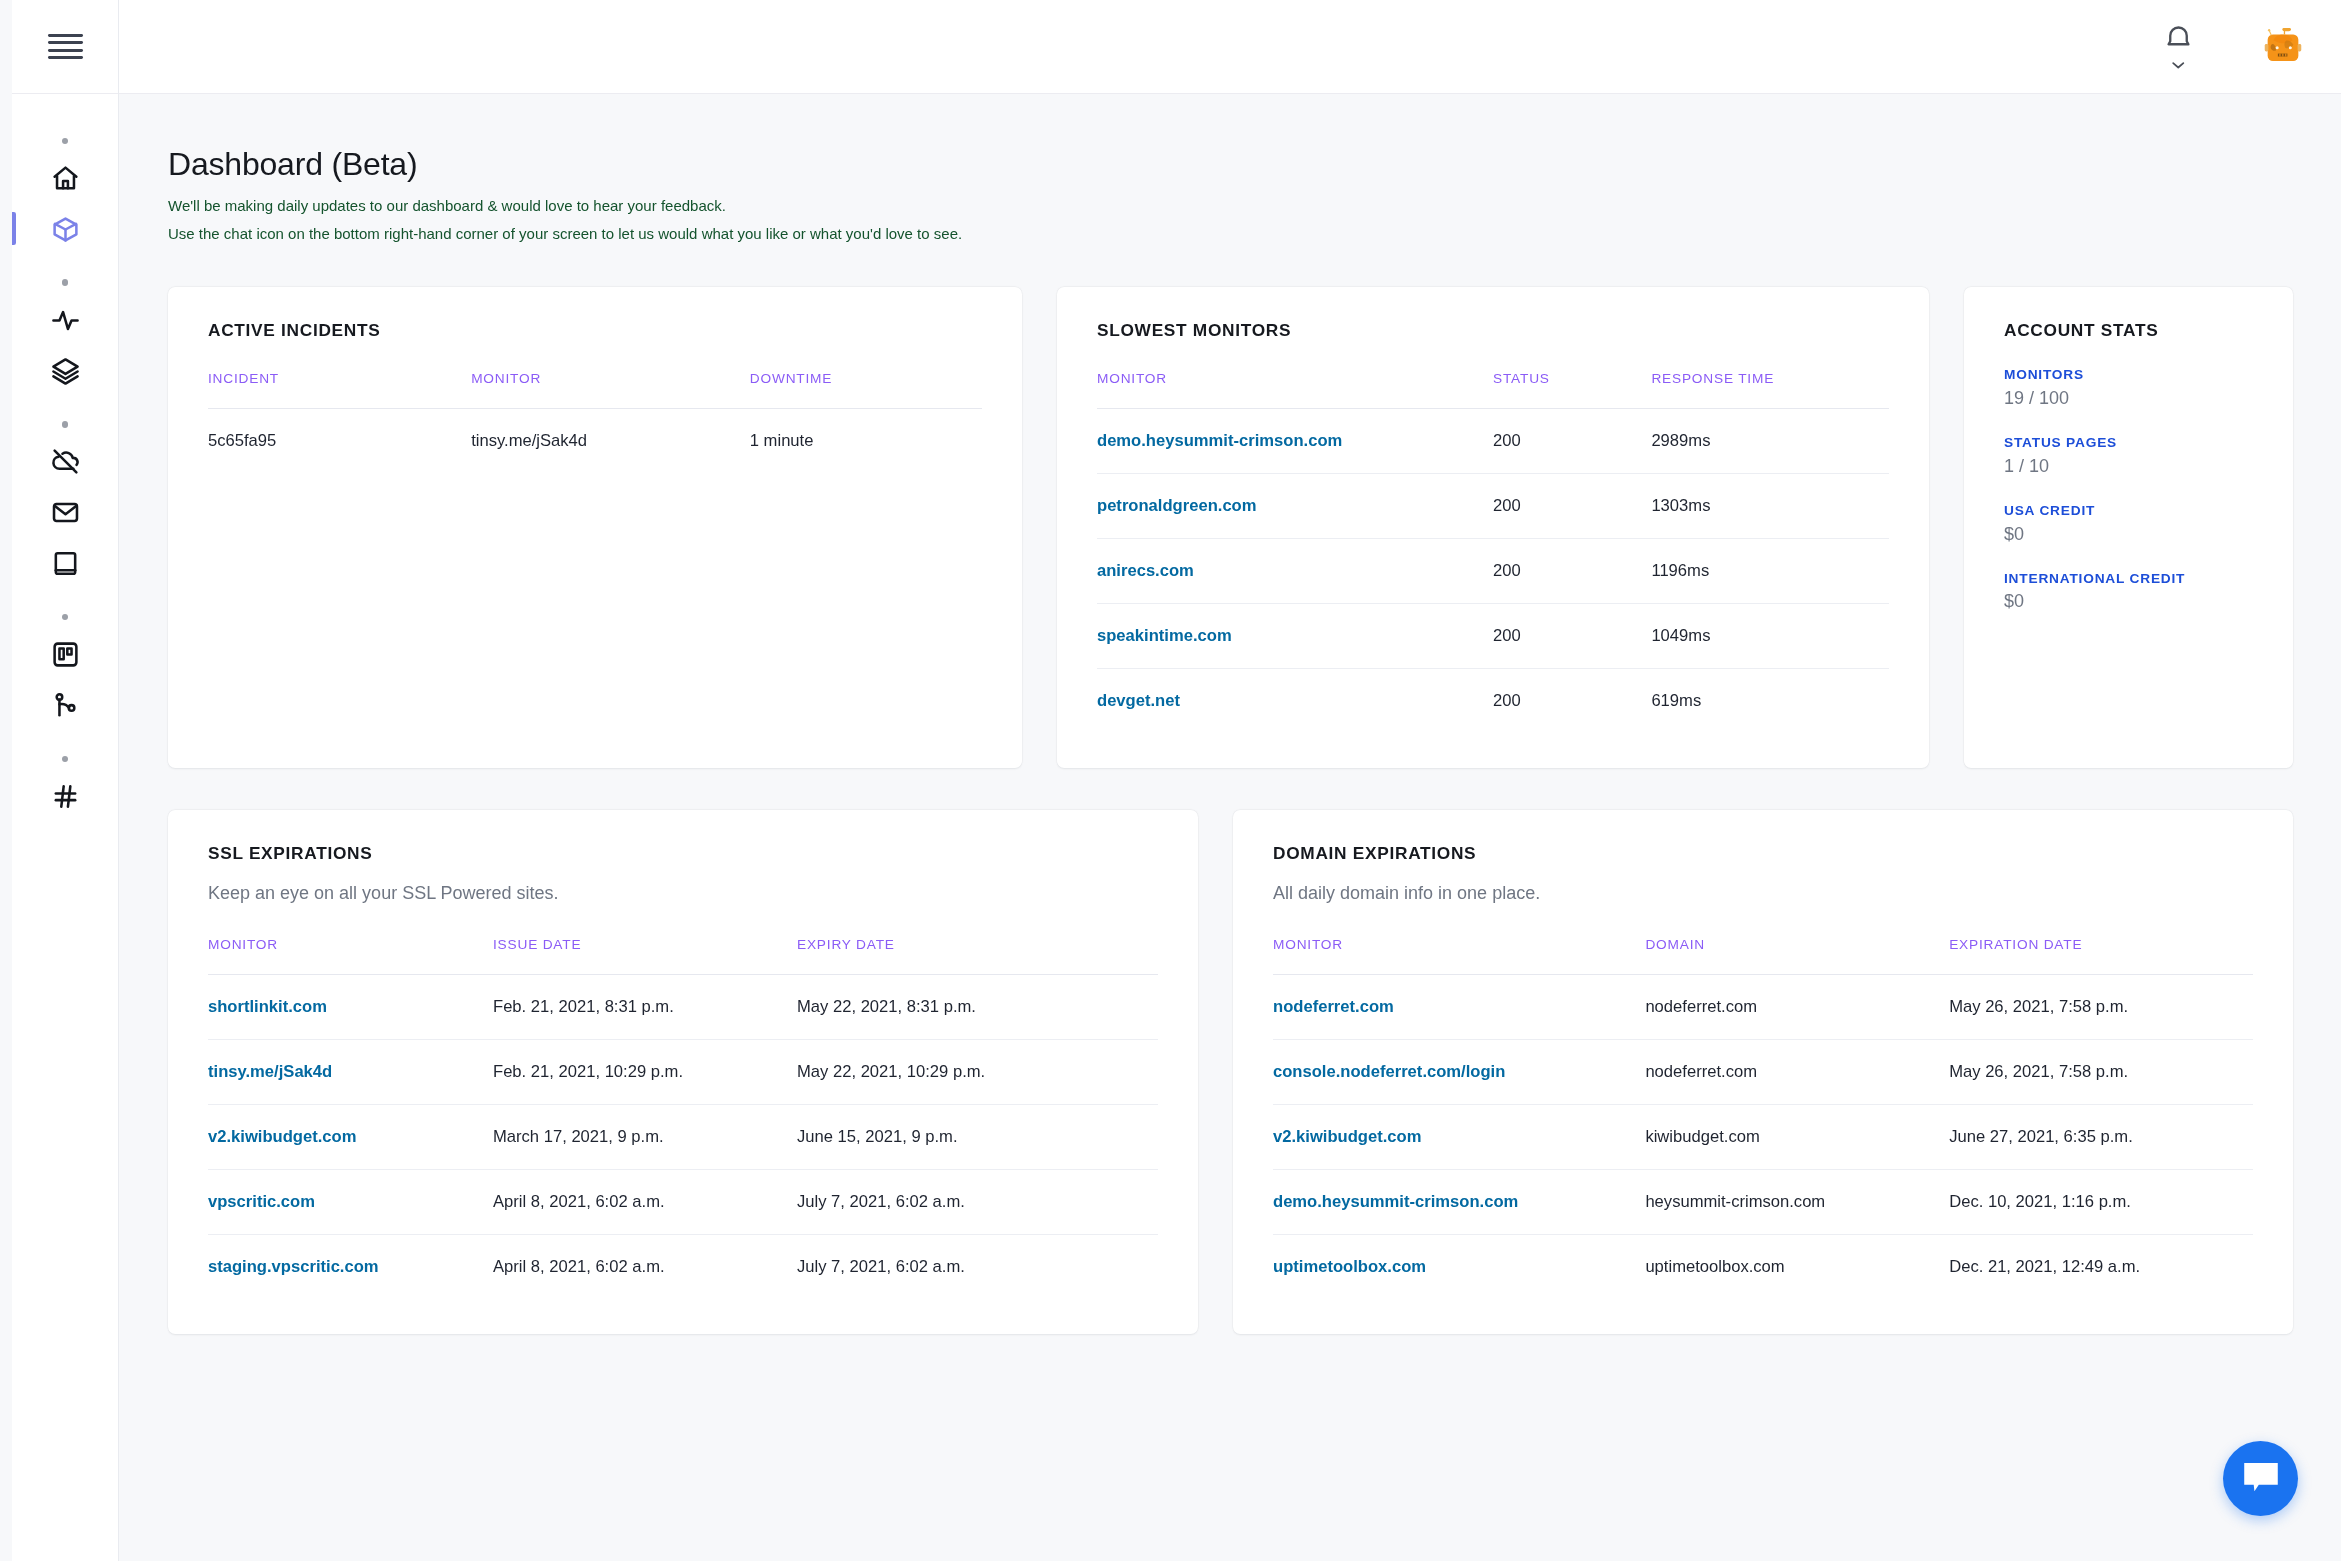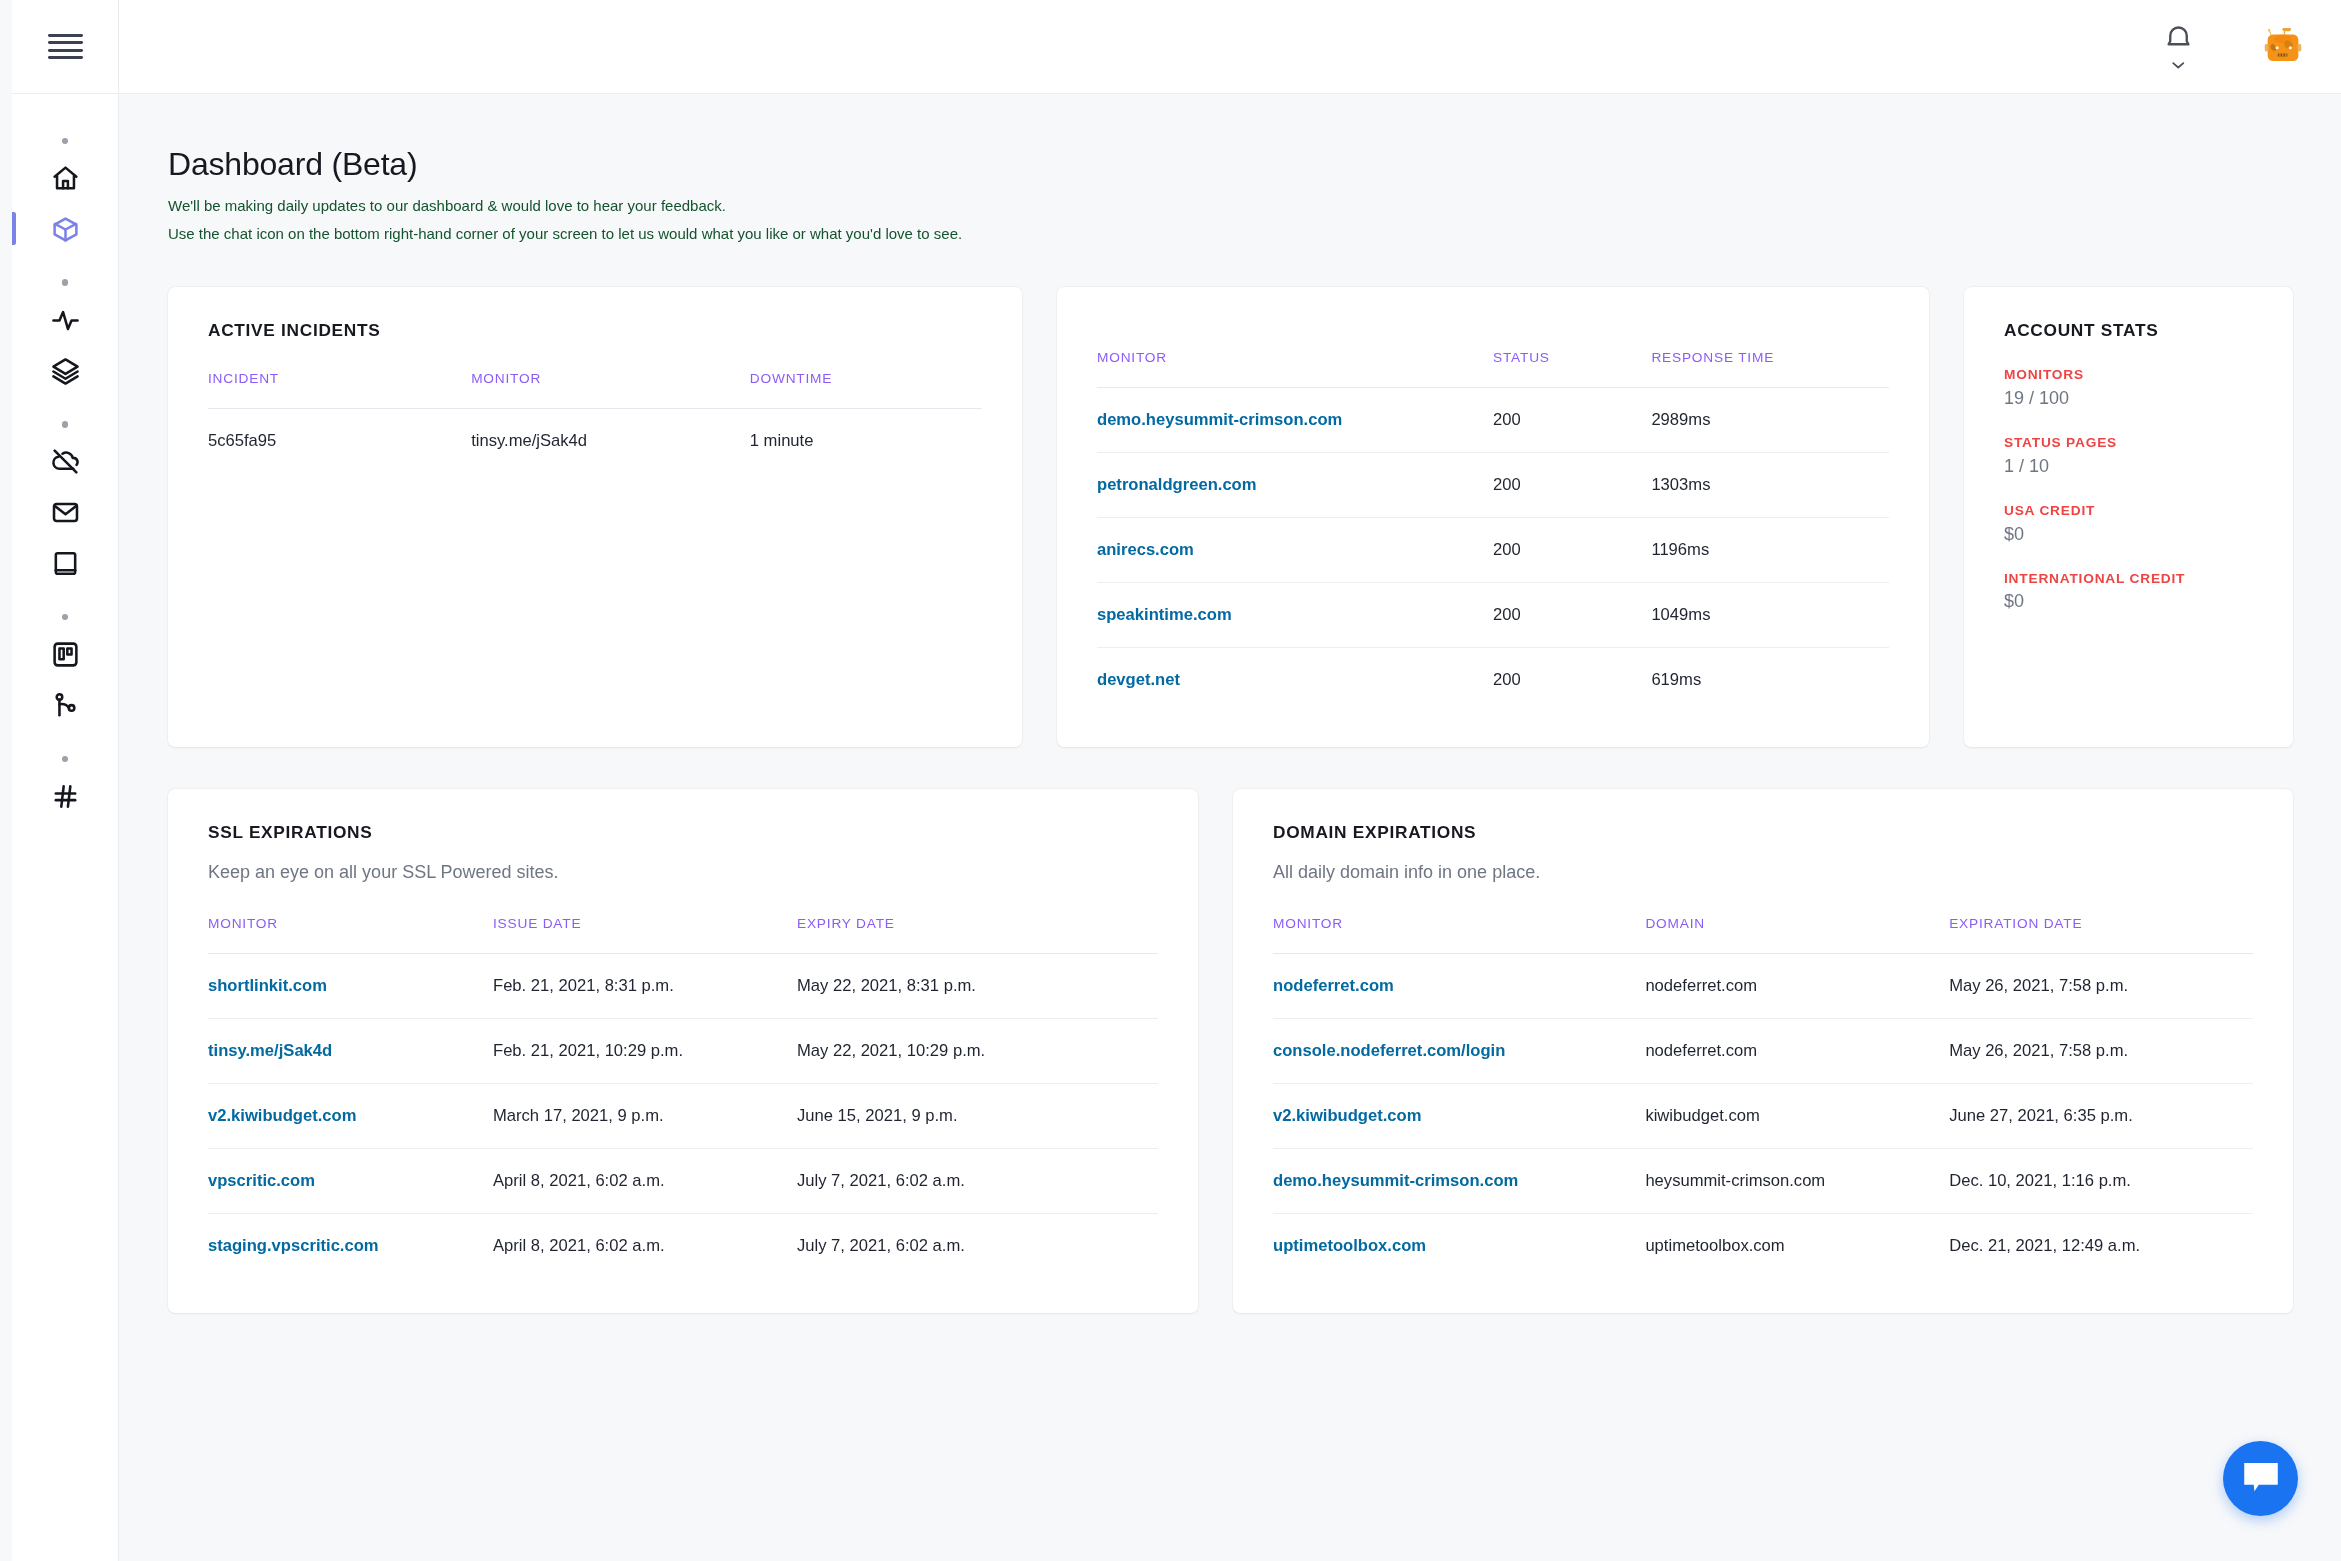--- a/index.html
+++ b/index.html
@@ -101,21 +101,21 @@
   .card-incidents { width:854px; }
   .card-slowest   { width:872px; }
   .card-stats     { flex:1; min-width:0; padding-right:29px; }
   .card-ssl       { width:1030px; }
   .card-domain    { flex:1; min-width:0; }
 
   .stat { margin-top:26px; }
   .stat:first-of-type { margin-top:32px; }
   .stat-label {
     font-size:13.7px; font-weight:700; letter-spacing:0.8px;
-    text-transform:uppercase; color:#ef4444;
+    text-transform:uppercase; color:#1d4ed8;
   }
   .stat-value { font-size:18px; color:#6f7683; margin-top:5.8px; }
 
   .ssl-table { margin-top:33px; }
 
   
   .chat-fab {
     position:fixed; right:43px; bottom:45px;
     width:75px; height:75px; border-radius:50%;
     background:#1a73f0;
@@ -302,20 +302,21 @@
               <tr>
                 <td>5c65fa95</td>
                 <td>tinsy.me/jSak4d</td>
                 <td>1 minute</td>
               </tr>
             </tbody>
           </table>
         </section>
 
         <section class="card card-slowest">
+          <div class="card-title">SLOWEST MONITORS</div>
           <table style="margin-top:30px">
             <thead>
                 <tr>
               <th style="width:50%">MONITOR</th>
               <th style="width:20%">STATUS</th>
               <th>RESPONSE TIME</th>
             </tr>
               </thead>
             <tbody>
               <tr>

